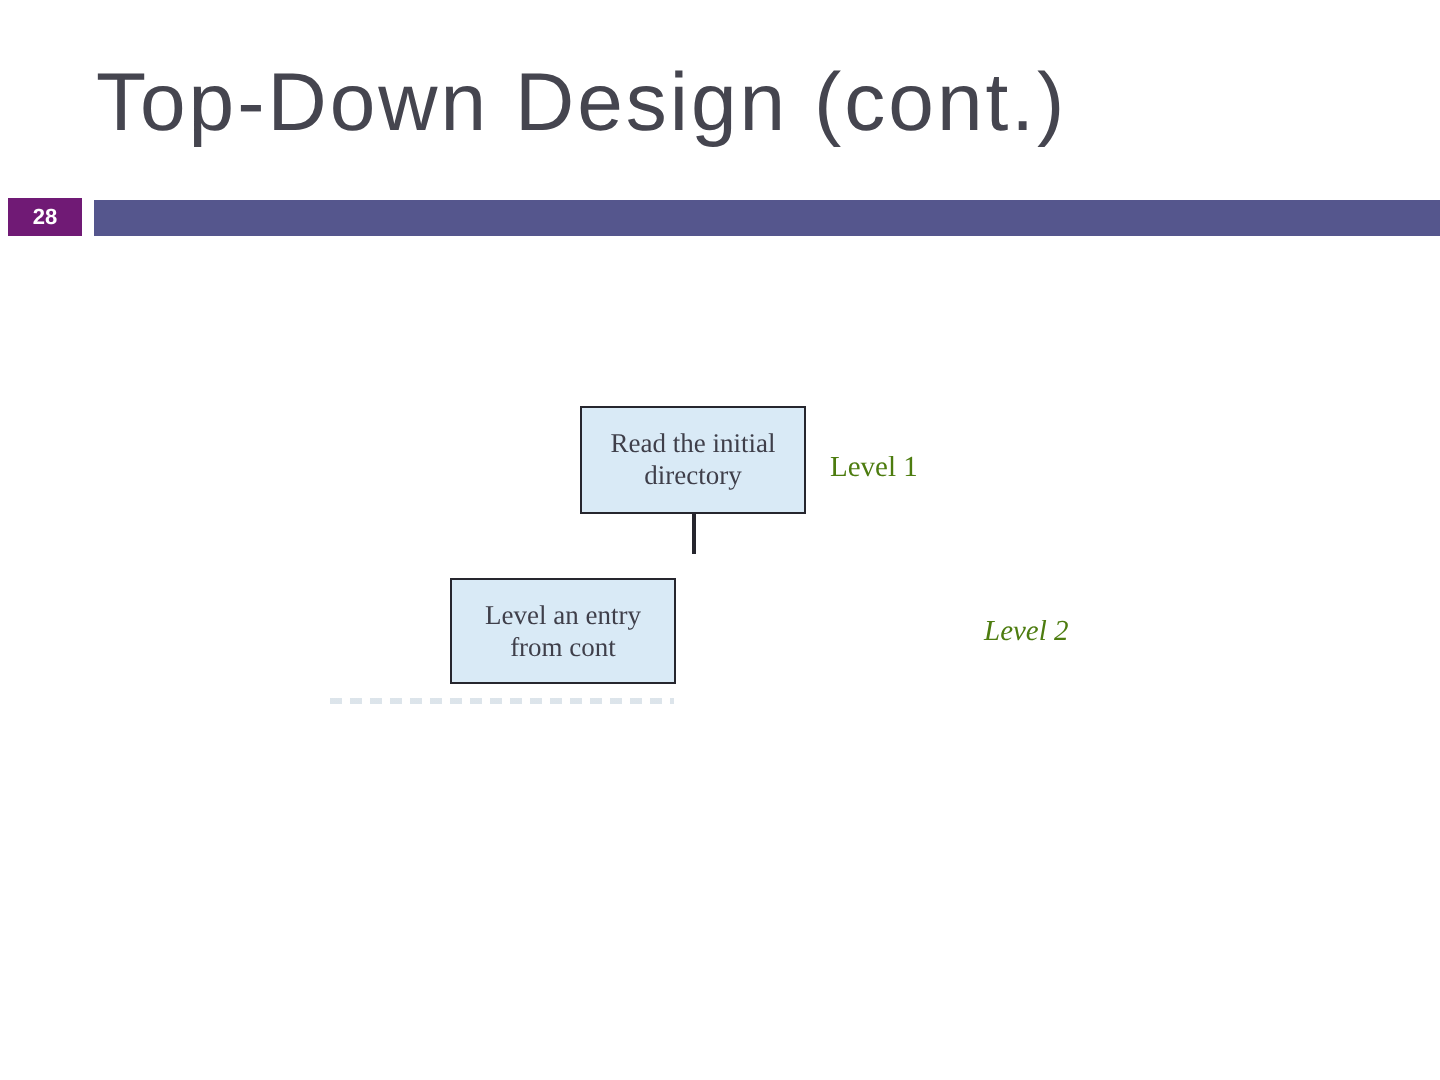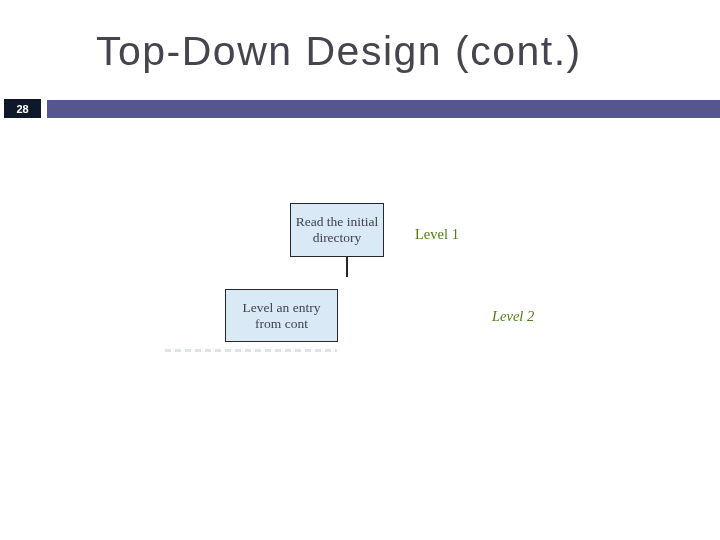--- a/index.html
+++ b/index.html
@@ -21,31 +21,30 @@
   .title {
     position: absolute;
     left: 48px;
     top: 28px;
     font-size: 41px;
     font-weight: 400;
     letter-spacing: 1.5px;
     color: #45454F;
     white-space: nowrap;
     font-family: "Liberation Sans", sans-serif;
-    margin-left: 48px;
   }
 
   
   .slide-number {
     position: absolute;
     left: 4px;
     top: 99px;
     width: 37px;
     height: 19px;
-    background: #0f172a;
+    background: #701a75;
     color: #ffffff;
     font-size: 11px;
     font-weight: 700;
     display: flex;
     align-items: center;
     justify-content: center;
     font-family: "Liberation Sans", sans-serif;
   }
   .header-rule {
     position: absolute;
@@ -66,21 +65,21 @@
     display: flex;
     flex-direction: column;
     align-items: center;
     justify-content: center;
     text-align: center;
     font-family: "Liberation Serif", "DejaVu Serif", serif;
     font-size: 13.5px;
     line-height: 16px;
     color: #3F3F4A;
   }
-  .dbox-root   { left: 290px; top: 203px; width: 94px; height: 54px; }
+  .dbox-root   { left: 290px; top: 203px; width: 113px; height: 54px; }
   .dbox-left   { left: 225px; top: 289px; width: 113px; height: 53px; }
   .dbox-right  { left: 352px; top: 289px; width: 115px; height: 53px; }
 
   .connector {
     position: absolute;
     left: 346px;
     top: 257px;
     width: 1.5px;
     height: 20px;
     background: #26262E;

